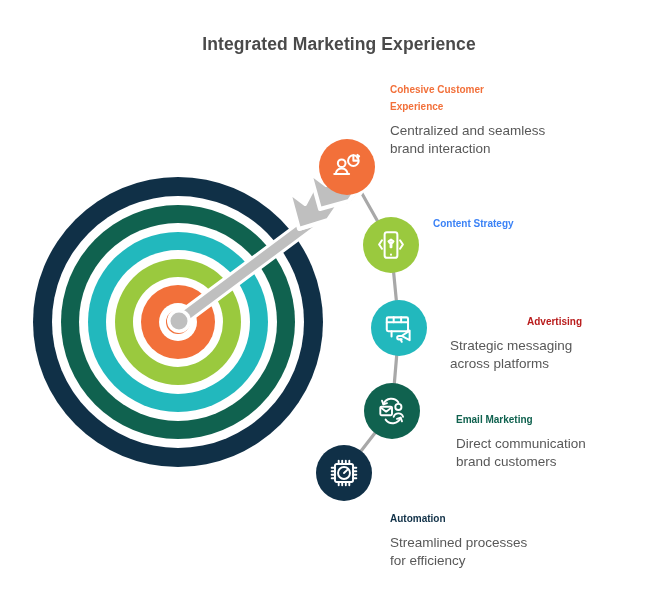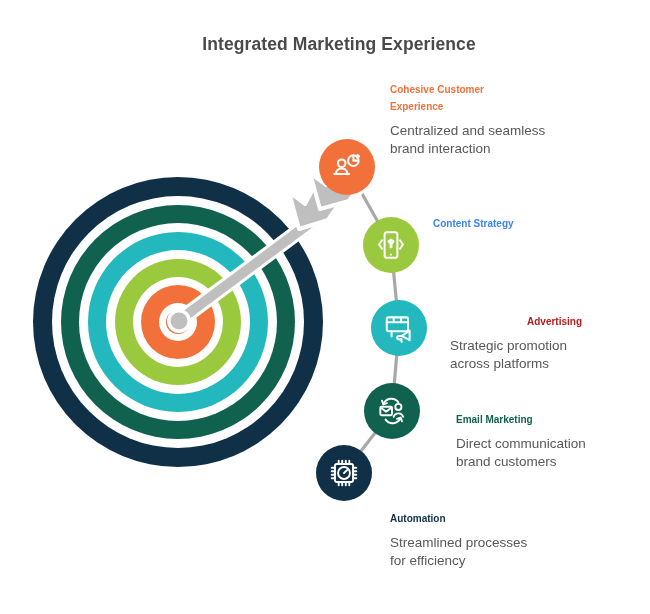--- a/index.html
+++ b/index.html
@@ -188,21 +188,21 @@
     <div class="txt-body" style="white-space:pre-line;">Centralized and seamless
 brand interaction</div>
   </div>
 
   <div class="txt-block" style="left:433px;top:215px;width:195px;">
     <div class="txt-head" style="color:#3b82f6;white-space:pre-line;">Content Strategy</div>
   </div>
 
   <div class="txt-block" style="left:448px;top:313px;width:185px;">
     <div class="txt-head" style="color:#b91c1c;white-space:pre-line;text-align:right;width:134px;">Advertising</div>
-    <div class="txt-body" style="white-space:pre-line;margin-left:2px;">Strategic promotion
+    <div class="txt-body" style="white-space:pre-line;margin-left:2px;">Strategic messaging
 across platforms</div>
   </div>
 
   <div class="txt-block" style="left:456px;top:411px;width:190px;">
     <div class="txt-head" style="color:#10624f;white-space:pre-line;">Email Marketing</div>
     <div class="txt-body" style="white-space:pre-line;">Direct communication
 brand customers</div>
   </div>
 
   <div class="txt-block" style="left:390px;top:510px;width:190px;">

